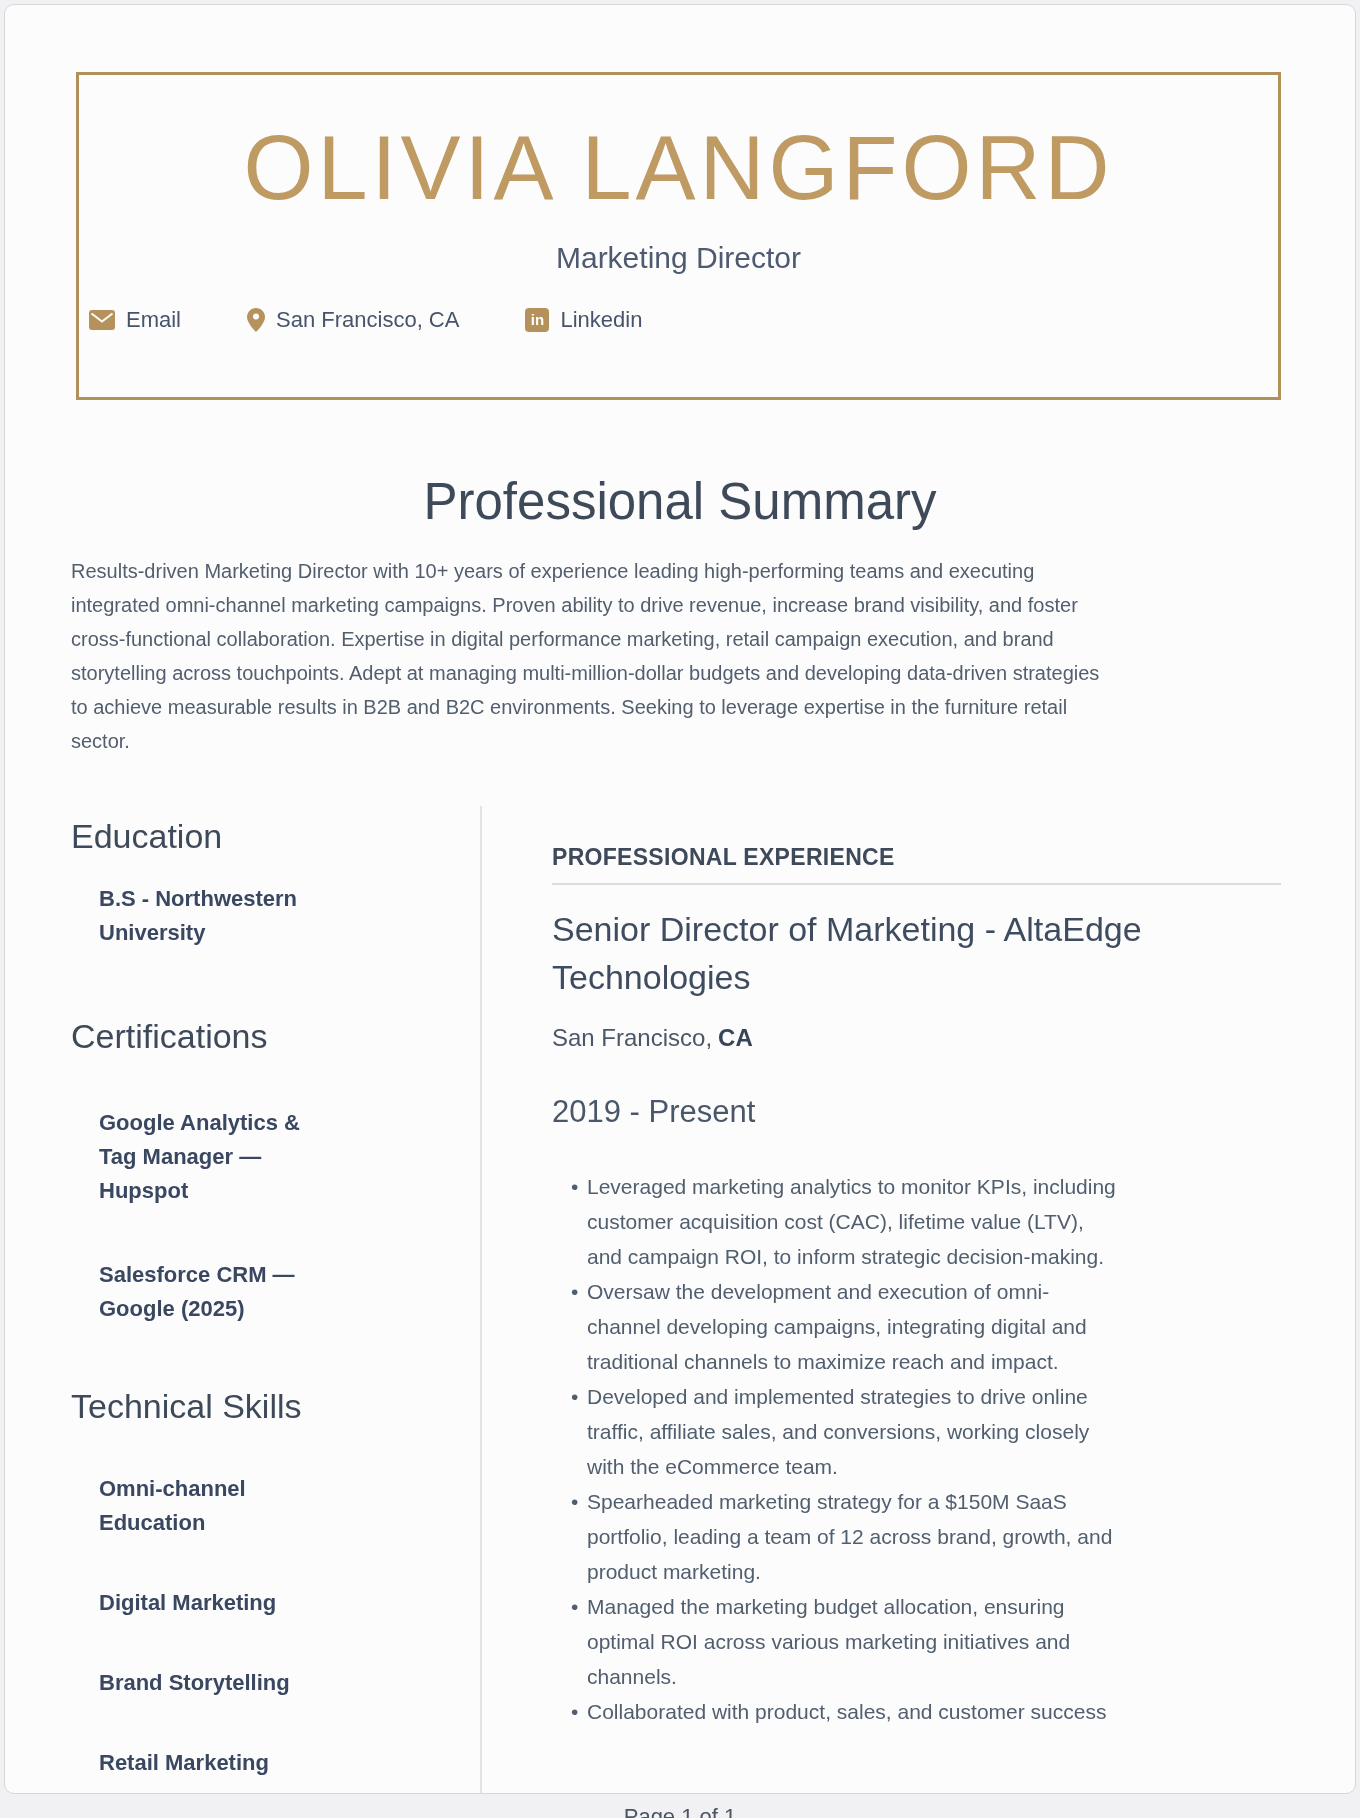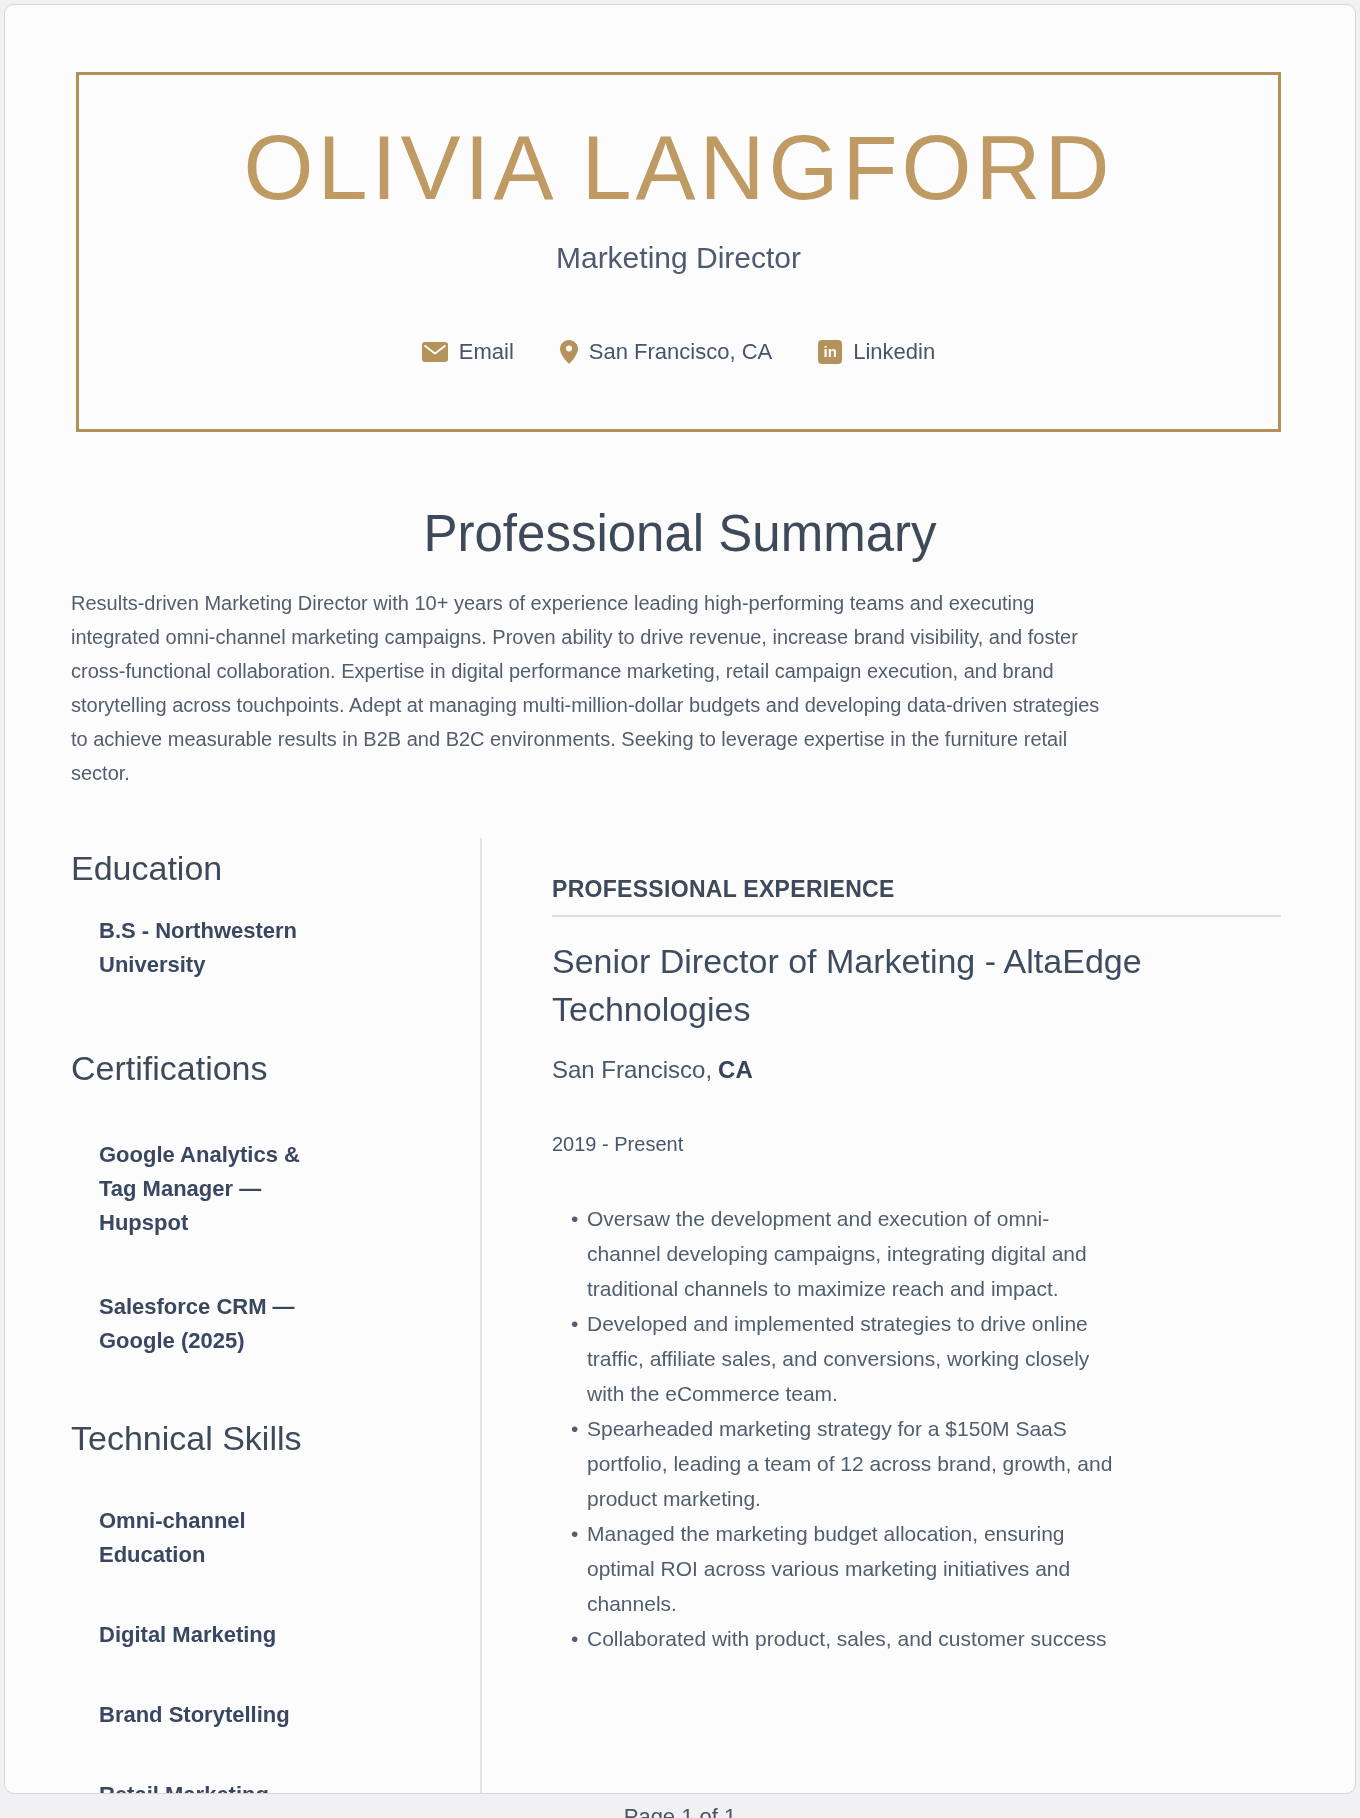--- a/index.html
+++ b/index.html
@@ -34,23 +34,23 @@
     color: #bf9b63;
     white-space: nowrap;
   }
   .job-subtitle {
     margin-top: 28px;
     font-size: 30px; line-height: 34px;
     font-weight: 400;
     color: #4d5a70;
   }
   .contact-row {
-    margin-top: 64px;
-    display: flex; justify-content: center; align-items: center;
-    gap: 46px;
+    margin-top: 32px;
+    display: flex; align-items: center;
+    gap: 66px;
     font-size: 22px; line-height: 26px;
     color: #47546a;
   }
   .contact-item { display: flex; align-items: center; gap: 11px; }
   .icon-box { display: inline-flex; align-items: center; }
   .li-badge {
     width: 24px; height: 24px; border-radius: 4px;
     background: #b5925c; color: #ffffff;
     font-size: 15px; font-weight: 700; line-height: 24px;
     text-align: center;
@@ -103,21 +103,21 @@
   }
   .exp-rule { border-bottom: 2px solid #dcdcde; margin-top: 12px; }
   .job-title {
     margin-top: 20px;
     font-size: 34px; line-height: 48px;
     font-weight: 400;
     color: #3f4c5f;
   }
   .job-meta { margin-top: 22px; font-size: 24px; line-height: 30px; color: #4a5768; }
   .job-meta .state { font-weight: 700; margin-left: 6px; color: #37445a; }
-  .job-dates { margin-top: 44px; font-size: 20px; line-height: 30px; color: #4a5768; }
+  .job-dates { margin-top: 44px; font-size: 31px; line-height: 30px; color: #4a5768; }
   .bullet-list { margin: 42px 0 0 19px; width: 545px; list-style: none; }
   .bullet-list li {
     position: relative;
     padding-left: 16px;
     font-size: 21px; line-height: 35px;
     color: #515e6e;
   }
   .bullet-list li::before {
     content: "\2022";
     position: absolute; left: 0; top: 0;
@@ -202,20 +202,21 @@
       <div class="exp-label">PROFESSIONAL EXPERIENCE</div>
       <div class="exp-rule"></div>
 
       <div>
         <div class="job-title">Senior Director of Marketing - AltaEdge Technologies</div>
         <div class="job-meta">
           <span>San Francisco,</span><span class="state">CA</span>
         </div>
         <div class="job-dates">2019 - Present</div>
         <ul class="bullet-list">
+            <li>Leveraged marketing analytics to monitor KPIs, including customer acquisition cost (CAC), lifetime value (LTV), and campaign ROI, to inform strategic decision-making.</li>
             <li>Oversaw the development and execution of omni-channel developing campaigns, integrating digital and traditional channels to maximize reach and impact.</li>
             <li>Developed and implemented strategies to drive online traffic, affiliate sales, and conversions, working closely with the eCommerce team.</li>
             <li>Spearheaded marketing strategy for a $150M SaaS portfolio, leading a team of 12 across brand, growth, and product marketing.</li>
             <li>Managed the marketing budget allocation, ensuring optimal ROI across various marketing initiatives and channels.</li>
             <li>Collaborated with product, sales, and customer success</li>
           </ul>
       </div>
     </div>
 
   </div>

